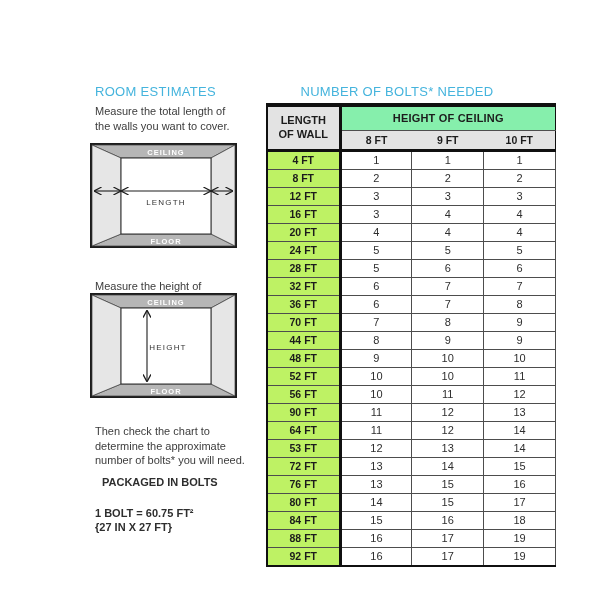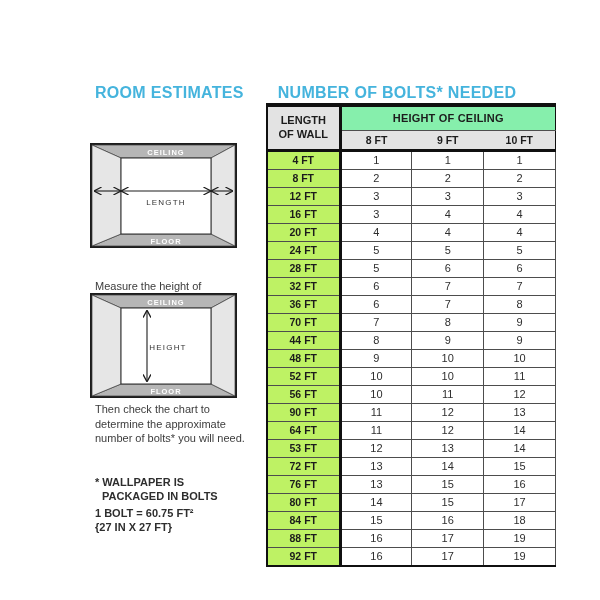--- a/index.html
+++ b/index.html
@@ -9,33 +9,33 @@
     font-family:"Liberation Sans", sans-serif; color:#3c3c3c;
   }
   .page { position:absolute; inset:0; width:600px; height:600px; background:#fff; }
 
   .title {
     position:absolute; left:95px; top:18px;
     font-size:20px; font-weight:bold; letter-spacing:0.4px;
     color:#45b4dd; line-height:1.1;
   }
   .section-heading {
-    position:absolute; font-size:16px; font-weight:bold;
+    position:absolute; font-size:13px; font-weight:normal;
     letter-spacing:0.3px; color:#45b4dd;
   }
   .h-room { left:95px; top:84px; }
   .h-bolts { left:252px; top:84px; width:290px; text-align:center; }
 
   .step {
     position:absolute; left:95px; width:160px;
     font-size:11px; line-height:1.32; color:#3c3c3c; white-space:pre-line;
   }
   .step1 { top:104px; }
   .step2 { top:259px;margin-top:20px; }
-  .step3 { top:402px; }
+  .step3 { top:424px; }
 
   .room-svg { position:absolute; left:90px; }
   .svg1 { top:143px; }
   .svg2 { top:293px; }
   .room-svg text { font-family:"Liberation Sans", sans-serif; }
   .wall-label { font-size:7.5px; font-weight:bold; fill:#ffffff; letter-spacing:1px; text-anchor:middle; }
   .measure-label { font-size:8px; fill:#333333; letter-spacing:1.2px; text-anchor:middle; }
 
   .note { position:absolute; left:95px; top:475px; font-size:11px; font-weight:bold; color:#2e2e2e; line-height:1.3; }
   .note .indent { padding-left:7px; }
@@ -73,20 +73,22 @@
 </style>
 </head>
 <body>
 
 <div class="page">
 
 
   <div class="section-heading h-room">ROOM ESTIMATES</div>
   <div class="section-heading h-bolts">NUMBER OF BOLTS* NEEDED</div>
 
+  <div class="step step1">Measure the total length of
+the walls you want to cover.</div>
 
   <svg class="room-svg svg1" width="147" height="105" viewBox="0 0 147 105">
     <defs>
       <marker id="ah" viewBox="0 0 10 10" refX="8.5" refY="5" markerWidth="8" markerHeight="8" orient="auto-start-reverse">
         <path d="M1,0.5 L9.5,5 L1,9.5" fill="none" stroke="#1c1c1c" stroke-width="1.4"></path>
       </marker>
     </defs>
     <rect x="1" y="1" width="145" height="103" fill="#ffffff" stroke="#1c1c1c" stroke-width="2.5"></rect>
     <polygon points="2,2 145,2 121,15 31,15" fill="#b6b6b6" stroke="#3a3a3a" stroke-width="0.7"></polygon>
     <polygon points="2,103 31,91 121,91 145,103" fill="#b6b6b6" stroke="#3a3a3a" stroke-width="0.7"></polygon>
@@ -115,21 +117,20 @@
     <text class="wall-label" x="76" y="100.5">FLOOR</text>
     <line x1="57" y1="18" x2="57" y2="88" stroke="#1c1c1c" stroke-width="1.1" marker-start="url(#ah)" marker-end="url(#ah)"></line>
     <text class="measure-label" x="78" y="57">HEIGHT</text>
   </svg>
 
   <div class="step step3">Then check the chart to
 determine the approximate
 number of bolts* you will need.</div>
 
   <div class="note">
-    <div>* WALLPAPER IS</div>
     <div class="indent">PACKAGED IN BOLTS</div>
   </div>
 
   <div class="bolt-info">
     <div>1 BOLT = 60.75 FT²</div>
     <div>{27 IN X 27 FT}</div>
   </div>
 
   <table class="bolts-table">
     <thead>

